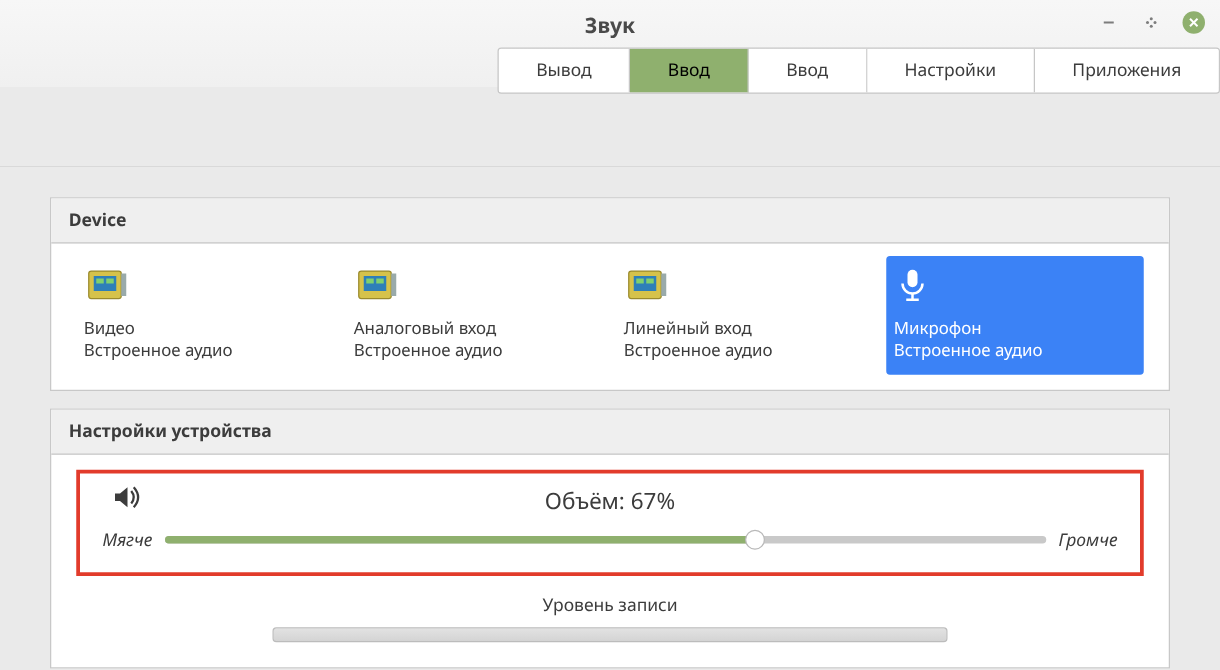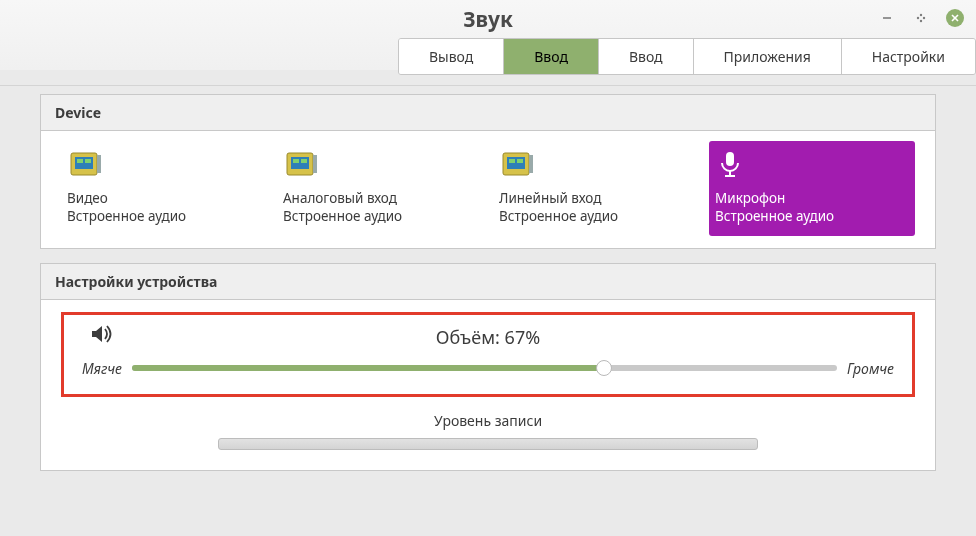--- a/index.html
+++ b/index.html
@@ -21,21 +21,21 @@
   }
   .titlebar {
     height: 38px;
     display: flex;
     align-items: center;
     justify-content: center;
     position: relative;
   }
   .titlebar .title {
     font-weight: 700;
-    font-size: 21px;
+    font-size: 17px;
     color: #4a4a4a;
     text-align: right;
   }
   .win-controls {
     position: absolute;
     right: 12px;
     top: 9px;
     display: flex;
     gap: 16px;
     align-items: center;
@@ -72,24 +72,25 @@
     font-size: 14px;
     color: #3c3c3c;
   }
   .tab:last-child { border-right: none; }
   .tab.active {
     background: #8fb06e;
     color: #000000;
   }
   .content {
     flex: 1;
-    padding: 8px 40px;
+    padding: 24px 40px;
     background: #eaeaea;
     border-top: 1px solid #d4d4d4;
     overflow: auto;
+    margin-top: 48px;
   }
   .section {
     background: #fff;
     border: 1px solid #c8c8c8;
     margin-bottom: 14px;
   }
   .section-header {
     background: #efefef;
     padding: 8px 14px;
     font-weight: 700;
@@ -109,21 +110,21 @@
     border-radius: 3px;
     cursor: pointer;
     font-size: 13.5px;
     line-height: 1.35;
   }
   .device .dev-icon {
     display: inline-block;
     margin-bottom: 6px;
   }
   .device.selected {
-    background: #a21caf;
+    background: #3b82f6;
     color: #fff;
   }
   .device .line1 { display:block; }
   .device .line2 { display:block; }
   .settings-body { padding: 12px 20px 20px; }
   .highlight {
     border: 3px solid #e23b2b;
     padding: 10px 18px 16px;
   }
   .vol-row1 {
@@ -229,22 +230,22 @@
           </svg>
       </span>
     </div>
   </div>
 
   <div class="tabbar">
     <div class="tabgroup" id="tabgroup">
         <div class="tab">Вывод</div>
         <div class="tab active">Ввод</div>
         <div class="tab">Ввод</div>
+        <div class="tab">Настройки</div>
         <div class="tab">Приложения</div>
-        <div class="tab">Настройки</div>
       </div>
   </div>
 
   <div class="content">
 
     <div class="section">
       <div class="section-header">Device</div>
       <div class="device-row" id="device-row">
           <div class="device"><span class="dev-icon"><svg width="36" height="30" viewBox="0 0 36 30">
                 <rect x="4" y="4" width="26" height="22" rx="2" fill="#d6c24a" stroke="#9a8a2d"></rect>

